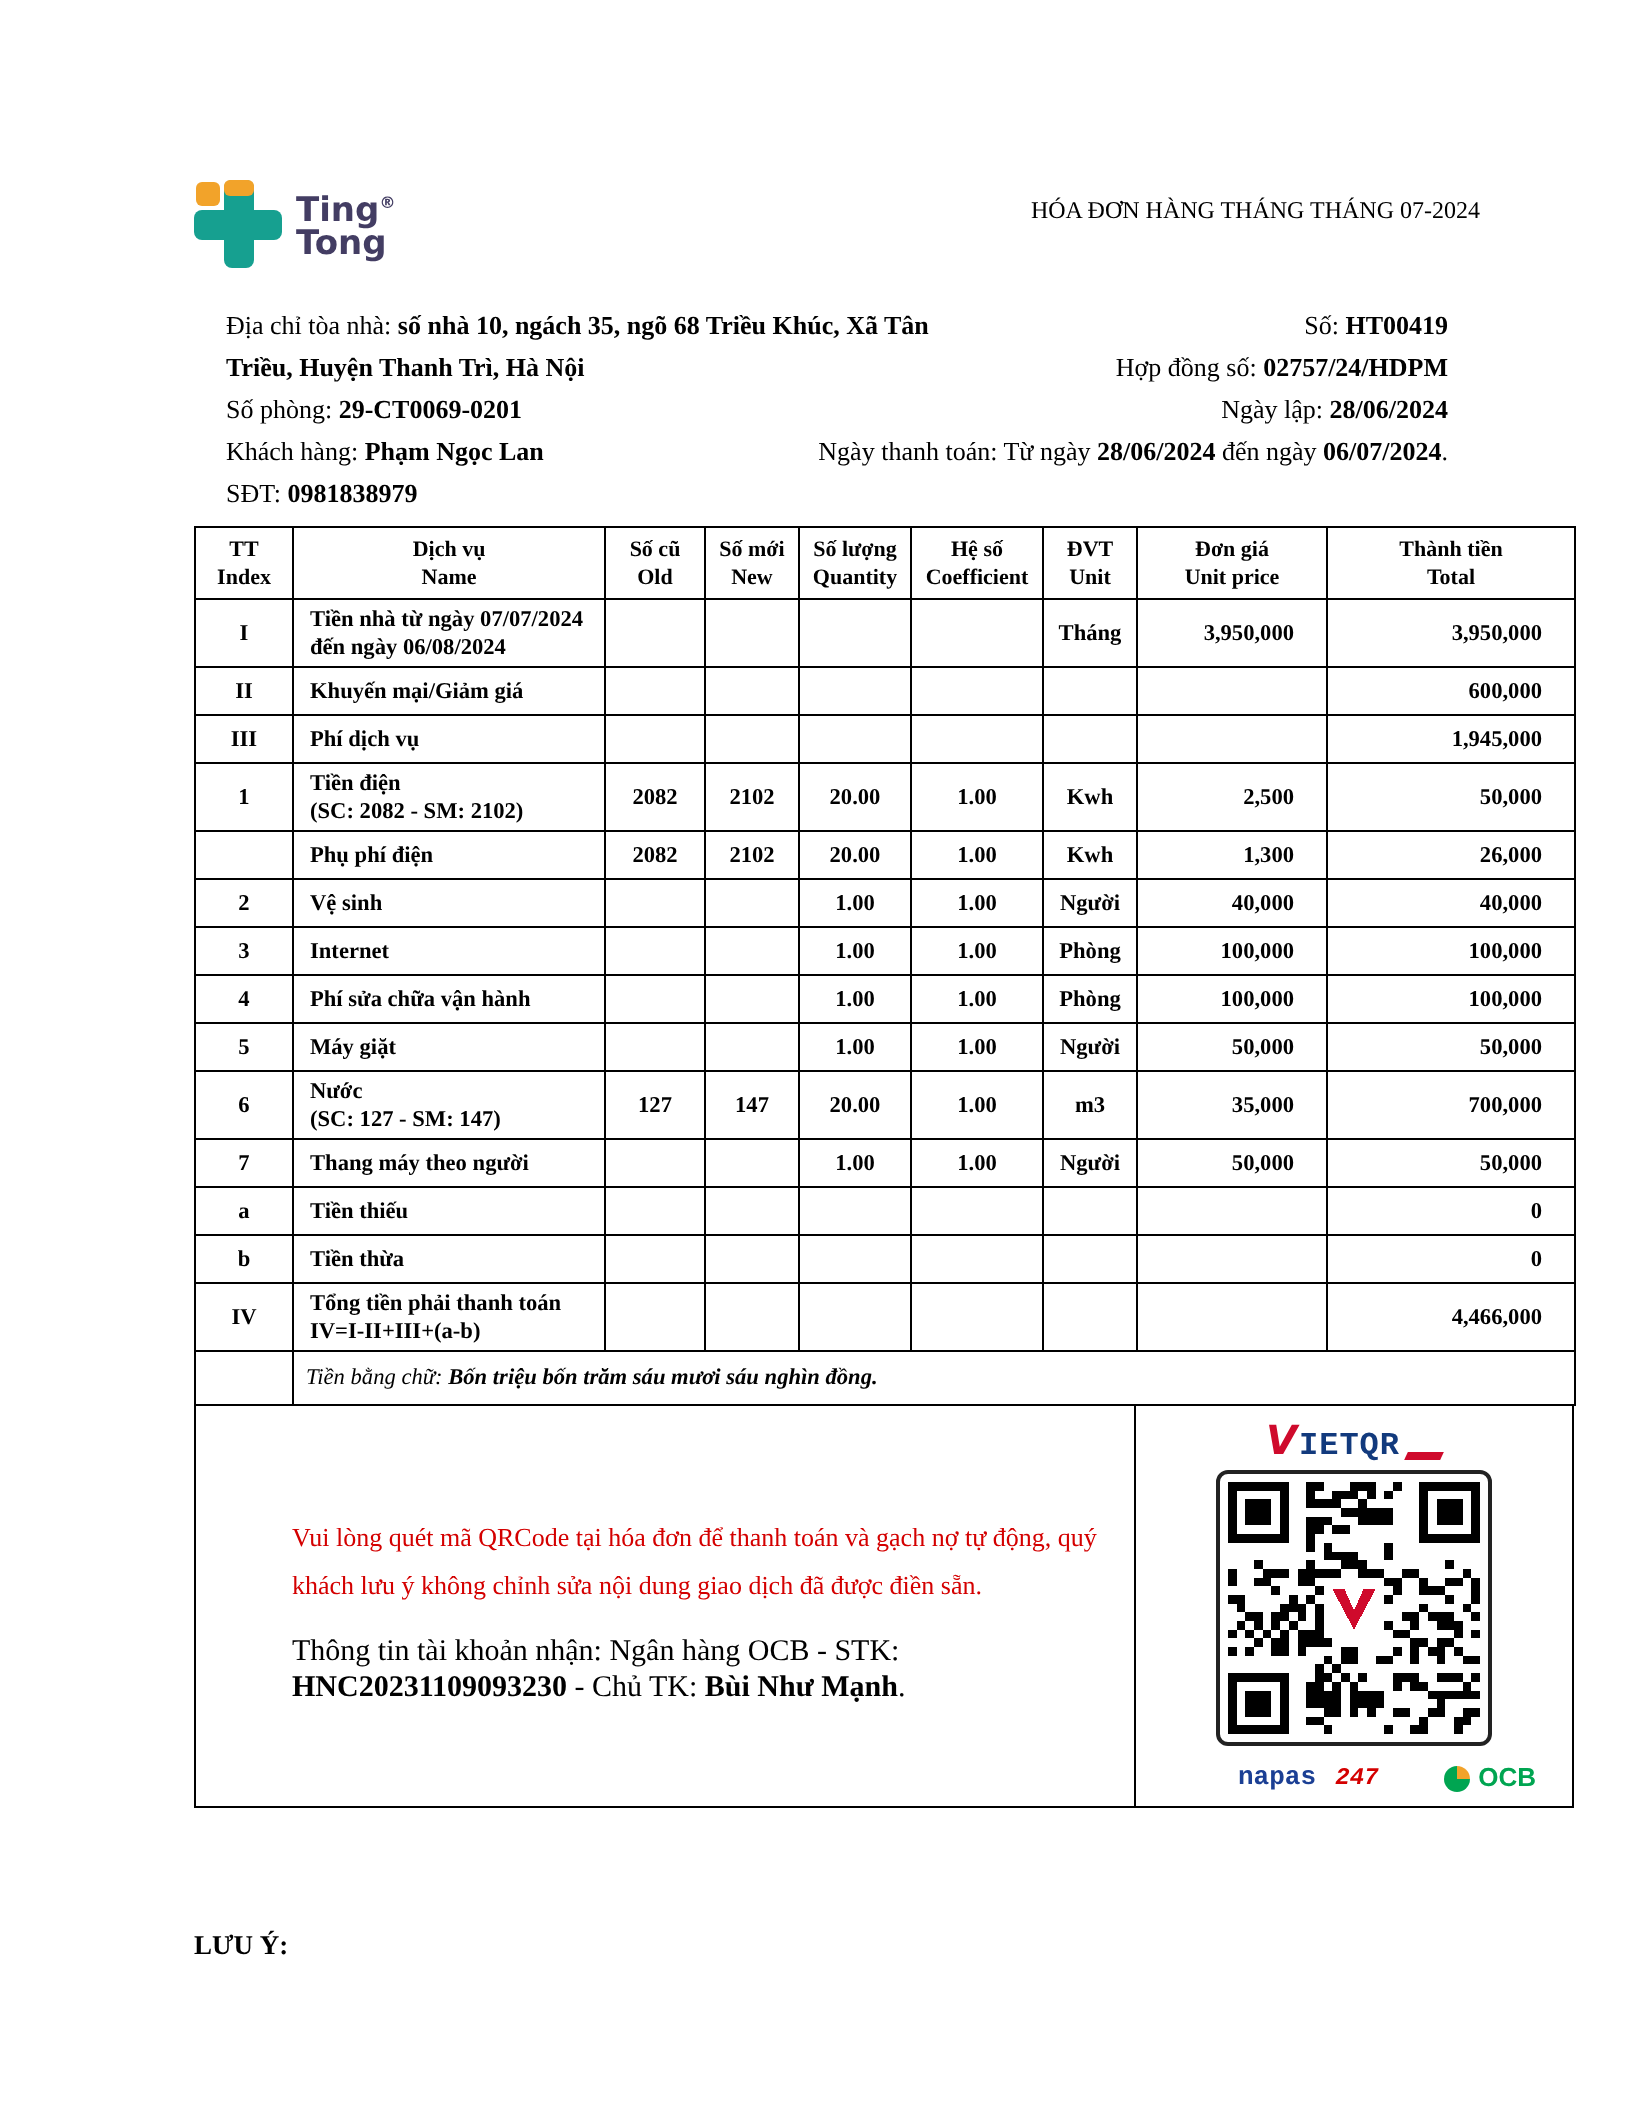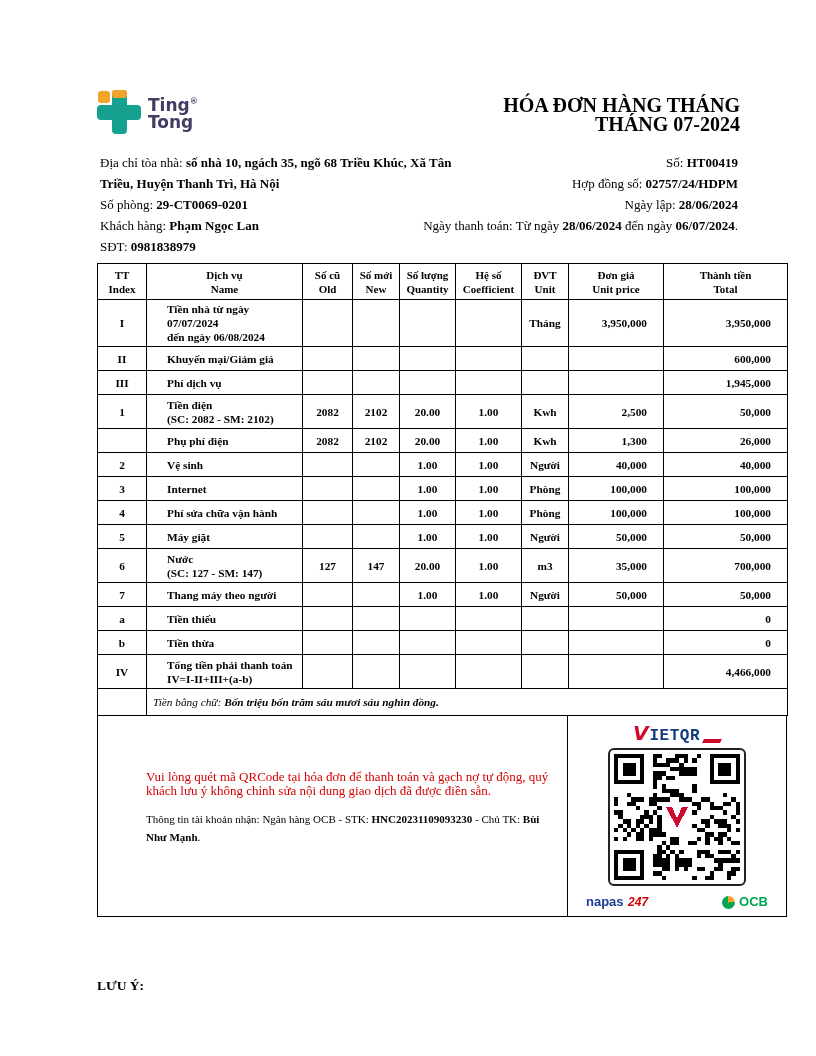--- a/index.html
+++ b/index.html
@@ -14,55 +14,55 @@
   
   .brand-row { position:relative; width:690px; height:62px; }
   .logo { position:absolute; left:0; top:0; display:flex; align-items:center; gap:7px; }
   .logo-mark { position:relative; width:44px; height:44px; }
   .logo-mark .cross-v { position:absolute; left:15px; top:0; width:15px; height:44px; background:var(--brand-teal,#16a090); border-radius:4px; }
   .logo-mark .cross-h { position:absolute; left:0; top:15px; width:44px; height:15px; background:var(--brand-teal,#16a090); border-radius:4px; }
   .logo-mark .accent-a { position:absolute; left:1px; top:1px; width:12px; height:12px; background:var(--brand-orange,#f2a32a); border-radius:3px; }
   .logo-mark .accent-b { position:absolute; left:15px; top:0; width:15px; height:8px; background:var(--brand-orange,#f2a32a); border-radius:3px; }
   .logo-text { font-family:"DejaVu Sans", sans-serif; font-weight:bold; font-size:17px; line-height:17px; color:var(--brand-navy,#433d63); }
   .logo-text .reg { font-size:8px; vertical-align:super; }
-  .title { position:absolute; right:47px; top:6px; width:300px; text-align:right; font-weight:bold; font-size:20px; line-height:19px; }
+  .title { position:absolute; right:47px; top:6px; width:300px; text-align:right; font-weight:normal; font-size:12px; line-height:19px; }
 
   
   .info { position:relative; width:643px; height:107px; font-size:13px; }
-  .info-left  { position:absolute; left:3px; top:0; width:358px; }
-  .info-right { position:absolute; right:2px; top:0; width:420px; text-align:right; }
+  .info-left  { position:absolute; left:16px; top:0; width:358px; }
+  .info-right { position:absolute; right:16px; top:0; width:420px; text-align:right; }
   .iline { line-height:21px; }
   .b { font-weight:bold; }
 
   
   .invoice-table { width:690px; border-collapse:collapse; table-layout:fixed; margin-top:4px; font-weight:bold; }
   .invoice-table th, .invoice-table td { border:1px solid #000; vertical-align:middle; }
   .invoice-table th { font-size:11px; height:36px; text-align:center; padding:2px 2px; line-height:14px; }
   .invoice-table td { font-size:11.3px; height:24px; text-align:center; padding:2px 3px; }
   tr.tall td { height:34px; }
-  td.td-name { text-align:left; padding-left:20px; padding-right:2px; white-space:pre-line; line-height:14px; }
+  td.td-name { text-align:left; padding-left:8px; padding-right:2px; white-space:pre-line; line-height:14px; }
   td.td-price, td.td-total { text-align:right; padding-right:16px; }
   .words-row td { height:27px; }
   .words-cell { text-align:left !important; padding-left:6px !important; font-style:italic; }
   .words-label { font-weight:normal; font-style:italic; }
 
   
   .qr-section { width:690px; height:201px; border:1px solid #000; border-top:none; display:flex; }
   .qr-left { flex:1; padding:54px 14px 10px 48px; }
-  .notice { color:var(--accent-red,#d40000); font-size:13px; line-height:14px; margin-bottom:12px; }
-  .account { font-size:11px; line-height:18px; }
+  .notice { color:var(--accent-red,#d40000); font-size:13px; line-height:24px; margin-bottom:12px; }
+  .account { font-size:15px; line-height:18px; }
   .qr-right { width:219px; border-left:1px solid #000; display:flex; flex-direction:column; align-items:center; padding:5px 0 6px 0; }
   .vietqr-logo { display:flex; align-items:baseline; gap:1px; height:24px; }
   .vq-v { color:var(--vietqr-red,#cf0a2c); font-family:"DejaVu Sans",sans-serif; font-style:italic; font-weight:800; font-size:20px; }
   .vq-rest { color:var(--vietqr-navy,#123a7d); font-family:Liberation Mono, monospace; font-weight:800; font-size:16px; letter-spacing:.5px; }
   .vq-ribbon { width:18px; height:4px; background:var(--vietqr-red,#cf0a2c); transform:skewX(-25deg); align-self:flex-end; margin-left:2px; margin-bottom:2px; }
   .qr-frame { border:2px solid #222; border-radius:6px; padding:4px; background:#fff; margin-top:3px; }
   .qr-frame svg { display:block; }
   .qr-banks { width:100%; margin-top:auto; display:flex; justify-content:space-between; align-items:center; padding:0 18px; }
-  .napas-logo { font-family:Liberation Sans, sans-serif; }
+  .napas-logo { font-family:Liberation Mono, monospace;margin-left:33px; }
   .napas-name { color:var(--napas-navy,#1b3f94); font-weight:700; font-size:13px; }
   .napas-247 { color:var(--accent-red,#e31e30); font-weight:700; font-style:italic; font-size:12px; }
   .ocb-logo { display:flex; align-items:flex-end; font-family:Liberation Sans, sans-serif; }
   .ocb-mark { width:13px; height:13px; border-radius:50%; background:conic-gradient(var(--brand-orange,#f7941d) 0 90deg, var(--ocb-green,#00a551) 90deg 360deg); display:inline-block; margin-right:4px; }
   .ocb-name { color:var(--ocb-green,#00a551); font-weight:800; font-size:13px; }
 
   .footer-note { margin-top:61px; font-size:13.5px; font-weight:bold; }
 </style>
 </head>
 <body>

